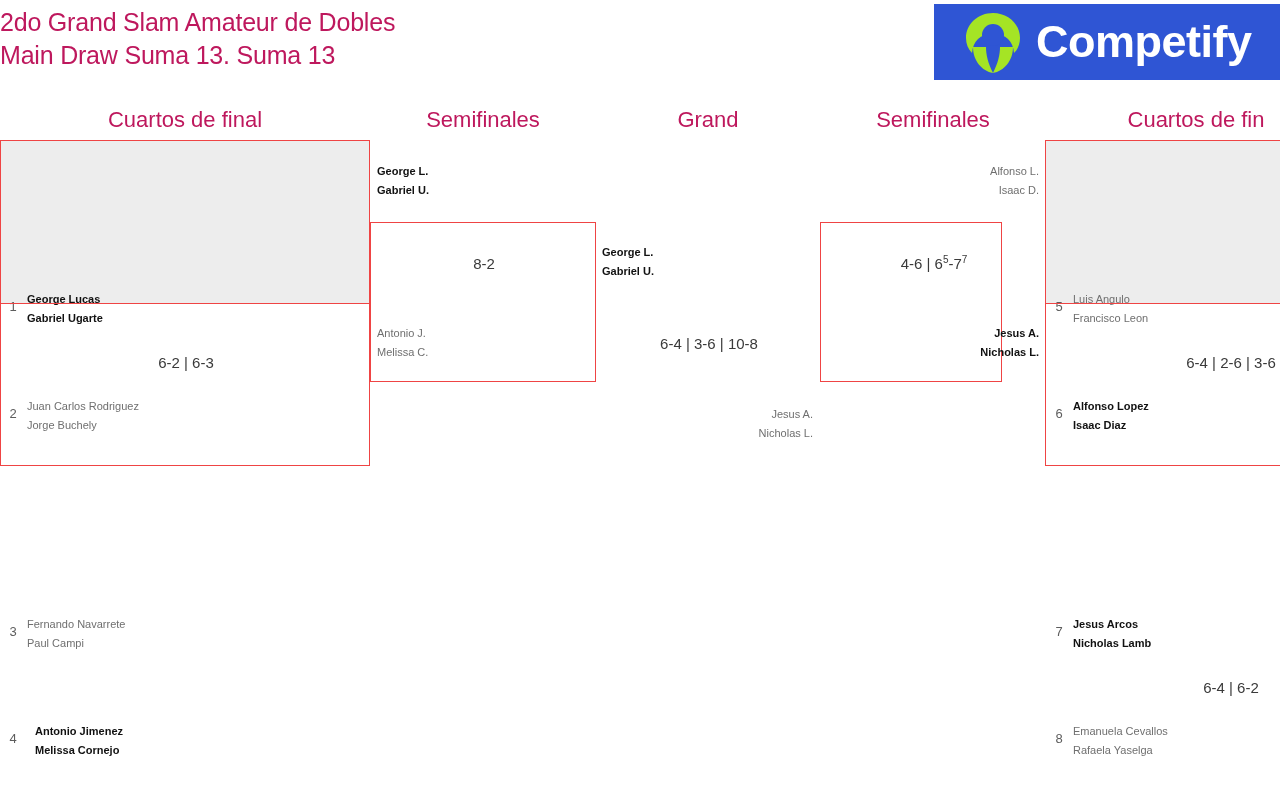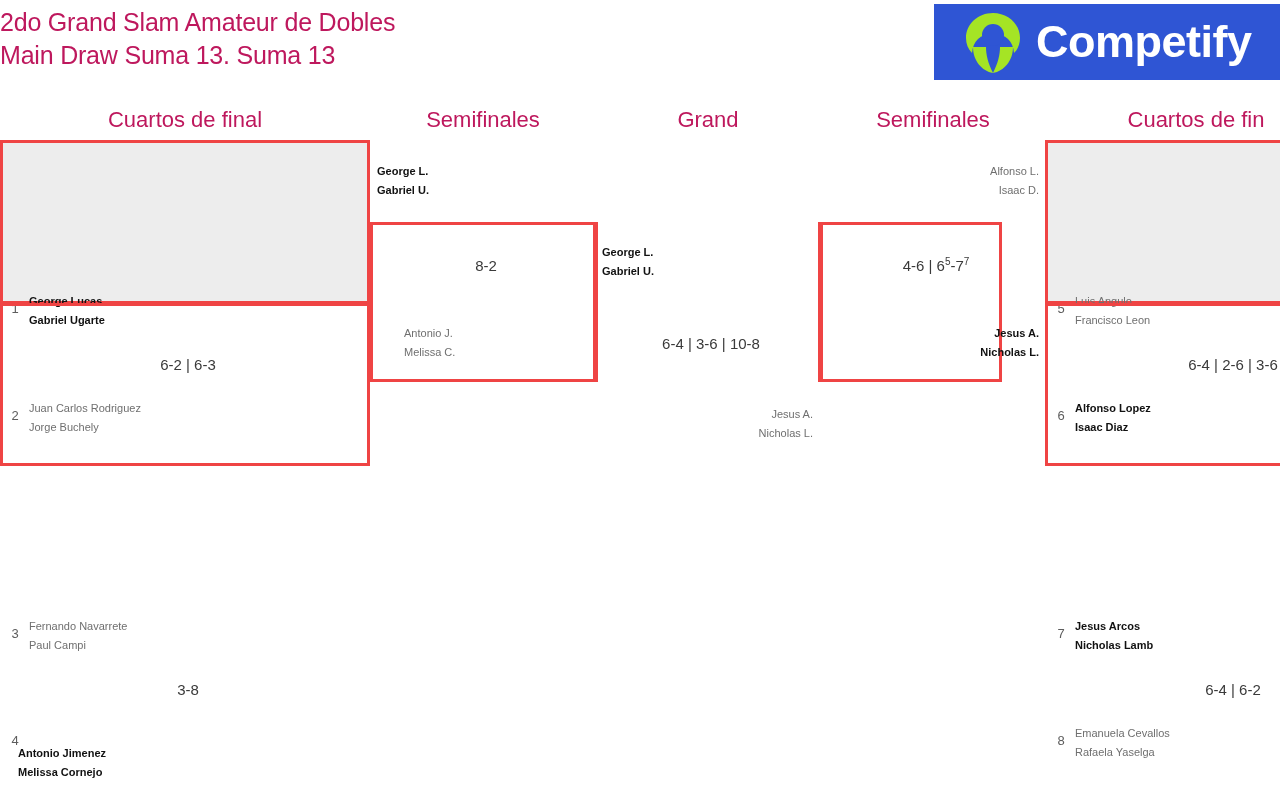--- a/index.html
+++ b/index.html
@@ -82,21 +82,21 @@
   #bracket {
     position: absolute;
     left: 0; top: 0;
     width: 1280px;
     height: 796px;
   }
 
   .match-box {
     position: absolute;
     box-sizing: border-box;
-    border: 3px solid #ef4444;
+    border: 1px solid #ef4444;
   }
   .match-box.shaded { background: #ededed; }
   .match-box.open-lr {   
     border-top: none;
     border-bottom: none;
   }
 
   .team {
     position: absolute;
     font-size: 11px;
@@ -174,36 +174,35 @@
       <span class="ln">Jorge Buchely</span>
     </div>
   </div>
 
   <div class="match-box" style="left:0px; top:303px; width:370px; height:163px;">
     <div class="seed" style="left:4px; top:320px;">3</div>
     <div class="team loser" style="left:26px; top:311px;">
       <span class="ln">Fernando Navarrete</span>
       <span class="ln">Paul Campi</span>
     </div>
-    <div class="score align-center" style="left:60px; top:374px; width:250px;">3-8</div>
     <div class="seed" style="left:4px; top:427px;">4</div>
-    <div class="team winner" style="left:15px; top:418px;margin-top:20px;">
+    <div class="team winner" style="left:34px; top:418px;">
       <span class="ln">Antonio Jimenez</span>
       <span class="ln">Melissa Cornejo</span>
     </div>
   </div>
 
   <div class="match-box" style="left:370px; top:222px; width:226px; height:160px;">
     <div class="score align-center" style="left:0px; top:31px; width:226px;">8-2</div>
   </div>
   <div class="team winner" style="left:377px; top:162px;">
     <span class="ln">George L.</span>
     <span class="ln">Gabriel U.</span>
   </div>
-  <div class="team loser" style="left:377px; top:324px;margin-left:27px;">
+  <div class="team loser" style="left:377px; top:324px;">
     <span class="ln">Antonio J.</span>
     <span class="ln">Melissa C.</span>
   </div>
 
   <div class="match-box open-lr" style="left:595px; top:222px; width:226px; height:160px;">
     <div class="score align-center" style="left:0px; top:112px; width:226px;">6-4 | 3-6 | 10-8</div>
   </div>
   <div class="team winner" style="left:602px; top:243px;">
     <span class="ln">George L.</span>
     <span class="ln">Gabriel U.</span>

